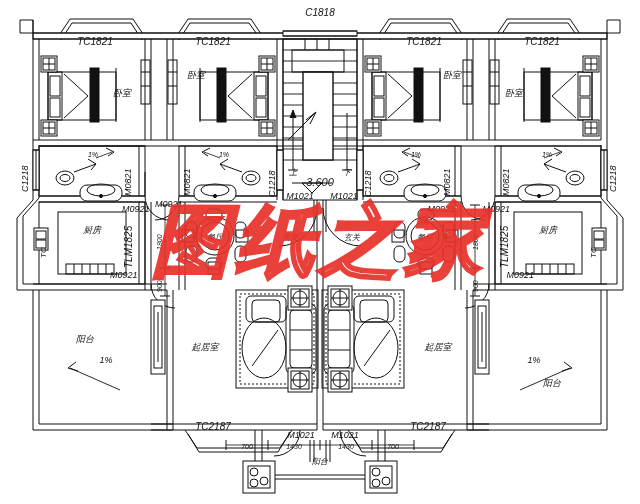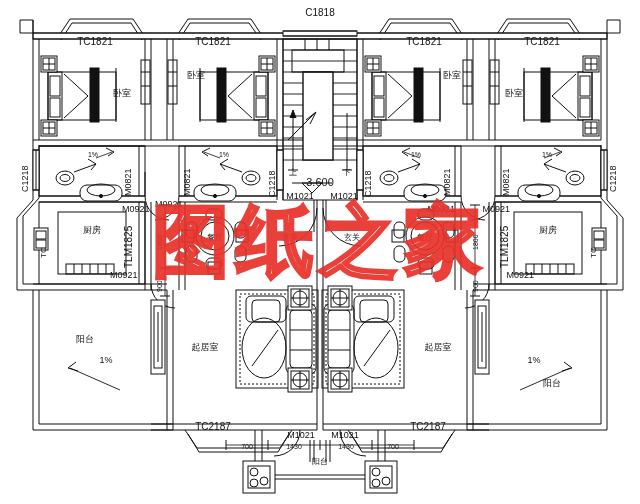--- a/index.html
+++ b/index.html
@@ -1,17 +1,17 @@
 <!DOCTYPE html>
 <html><head>
 <meta charset="utf-8">
 <style>
   html,body{margin:0;padding:0;background:#fff;}
   body{width:640px;height:504px;overflow:hidden;font-family:"Liberation Sans",sans-serif;}
-  #plan{position:relative;width:640px;height:500px;background:#737373;}
+  #plan{position:relative;width:640px;height:500px;background:#737373;font-style:italic;}
   svg{display:block;}
   .lbl{font-family:"Liberation Sans",sans-serif;fill:#111;}
 </style>
 </head>
 <body>
 
 <div id="plan">
 
 <svg width="640" height="504" viewBox="0 0 640 504">
   <rect x="0" y="0" width="640" height="504" fill="#ffffff"></rect>

